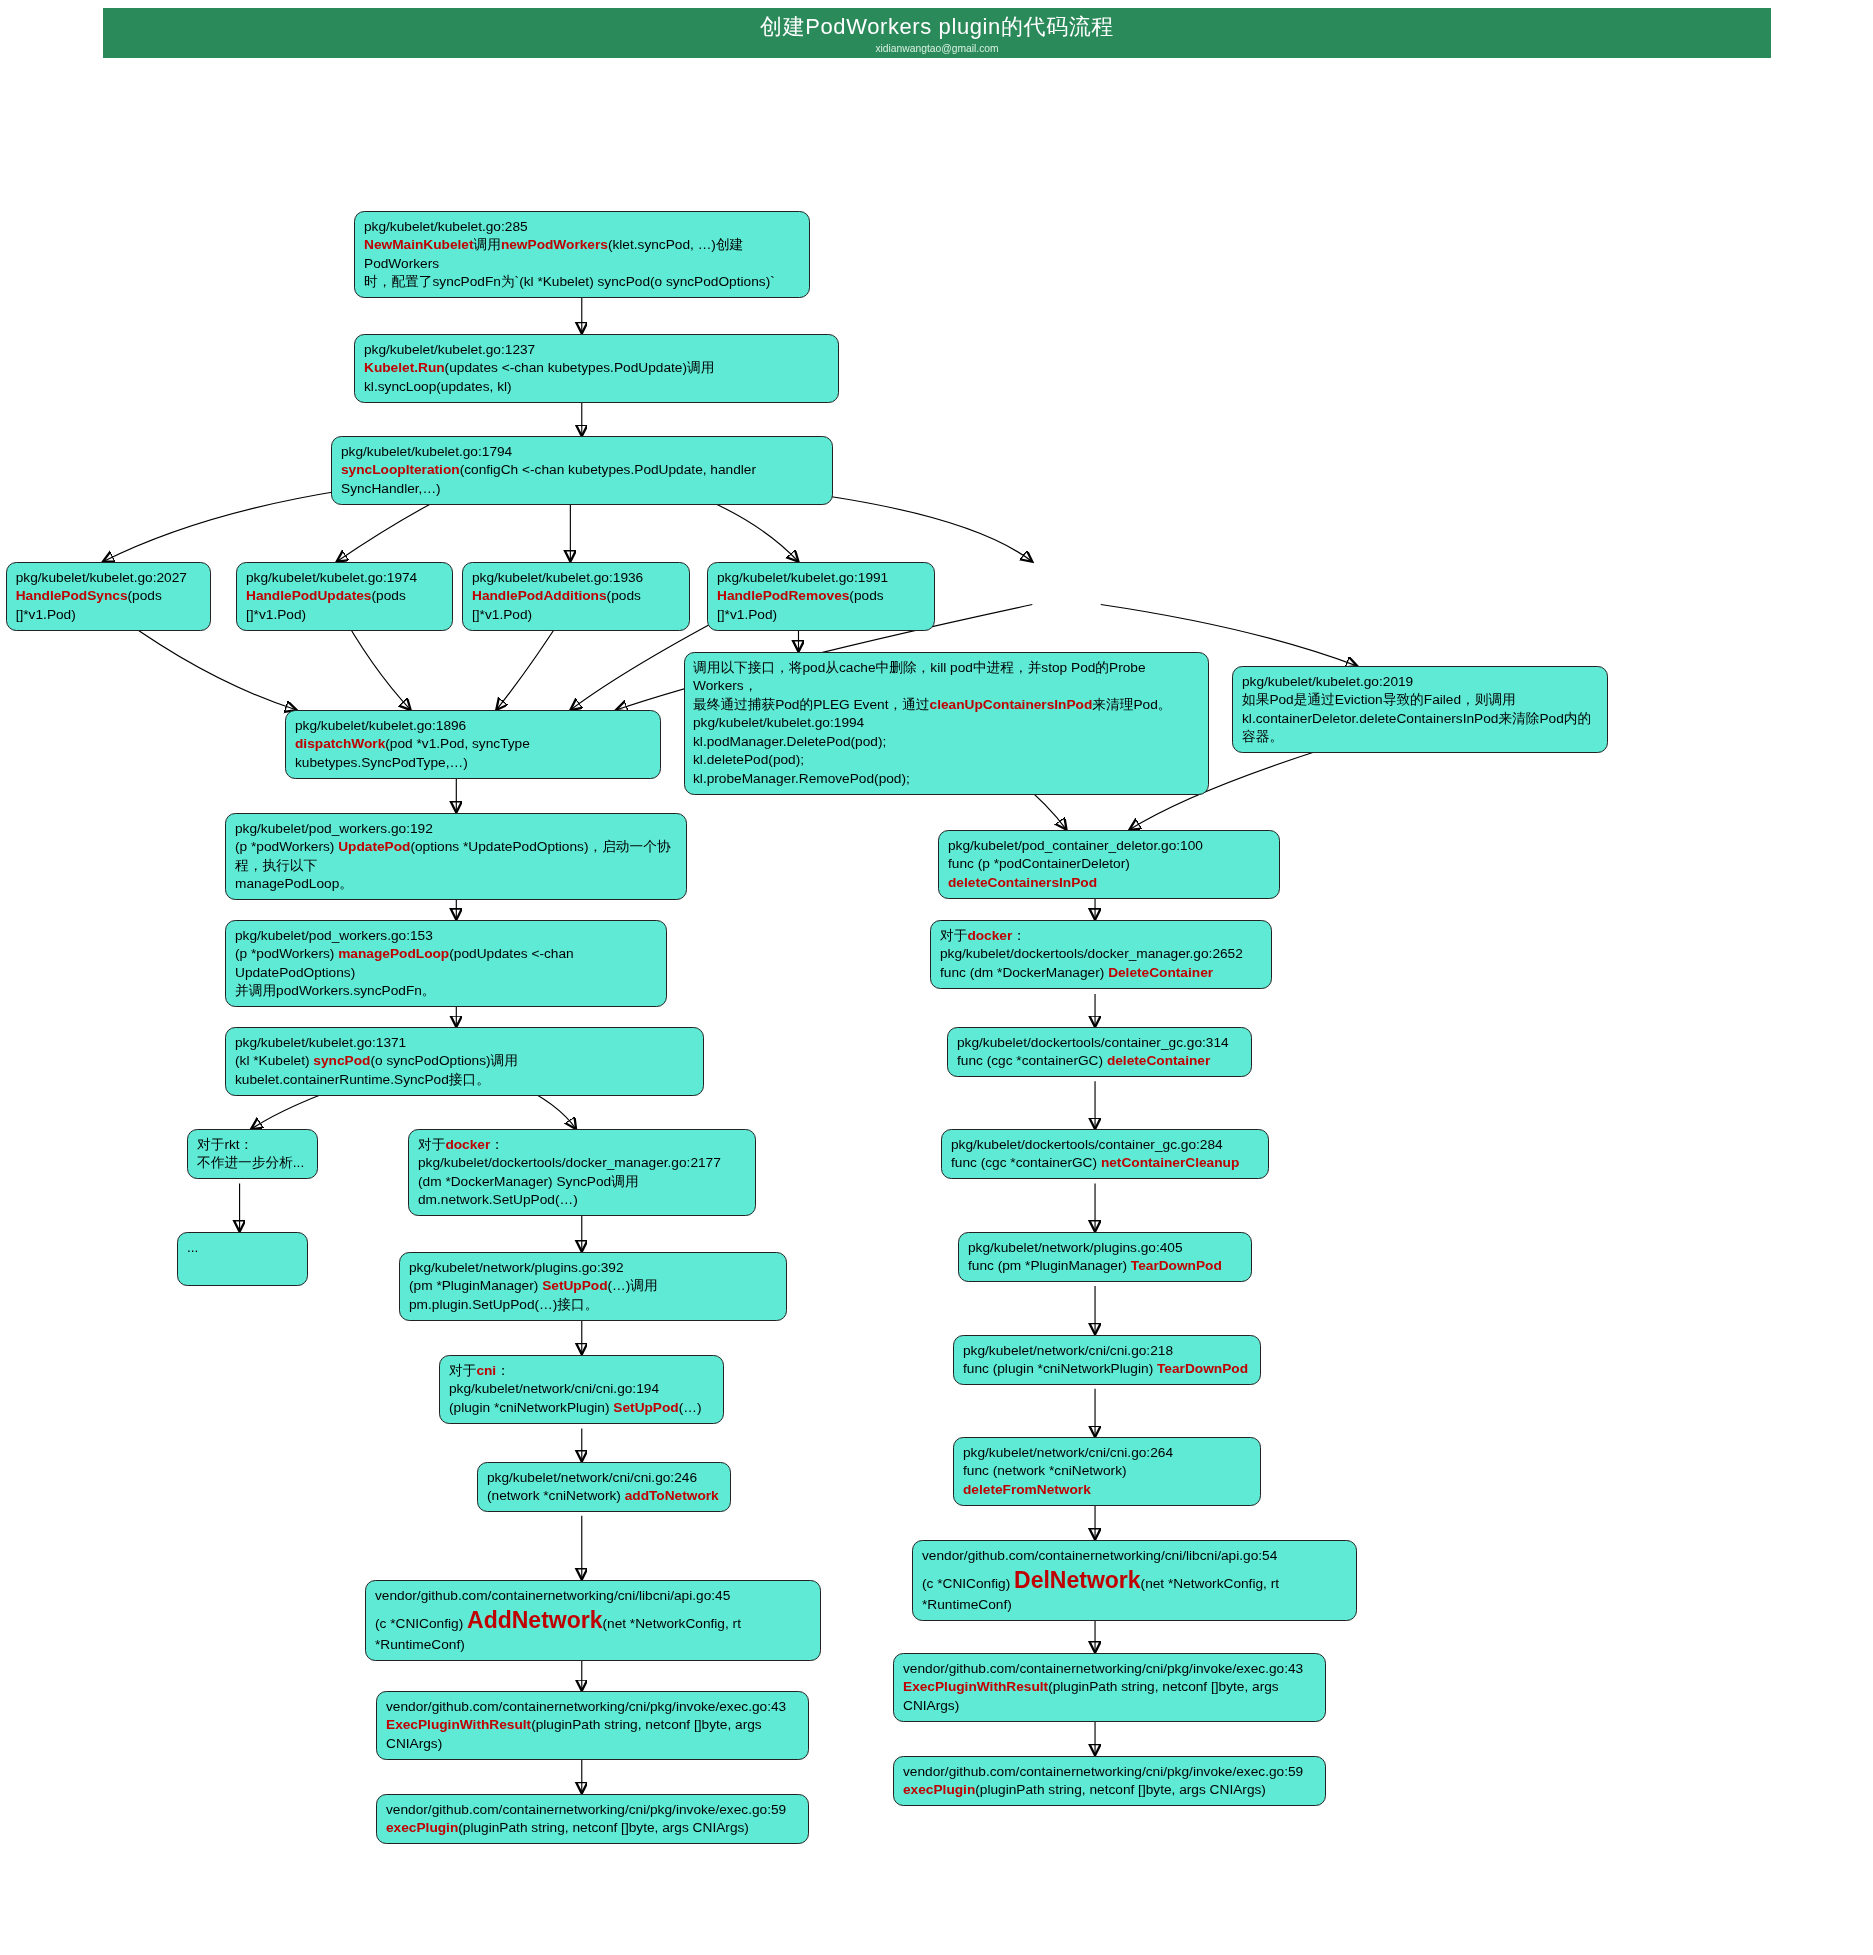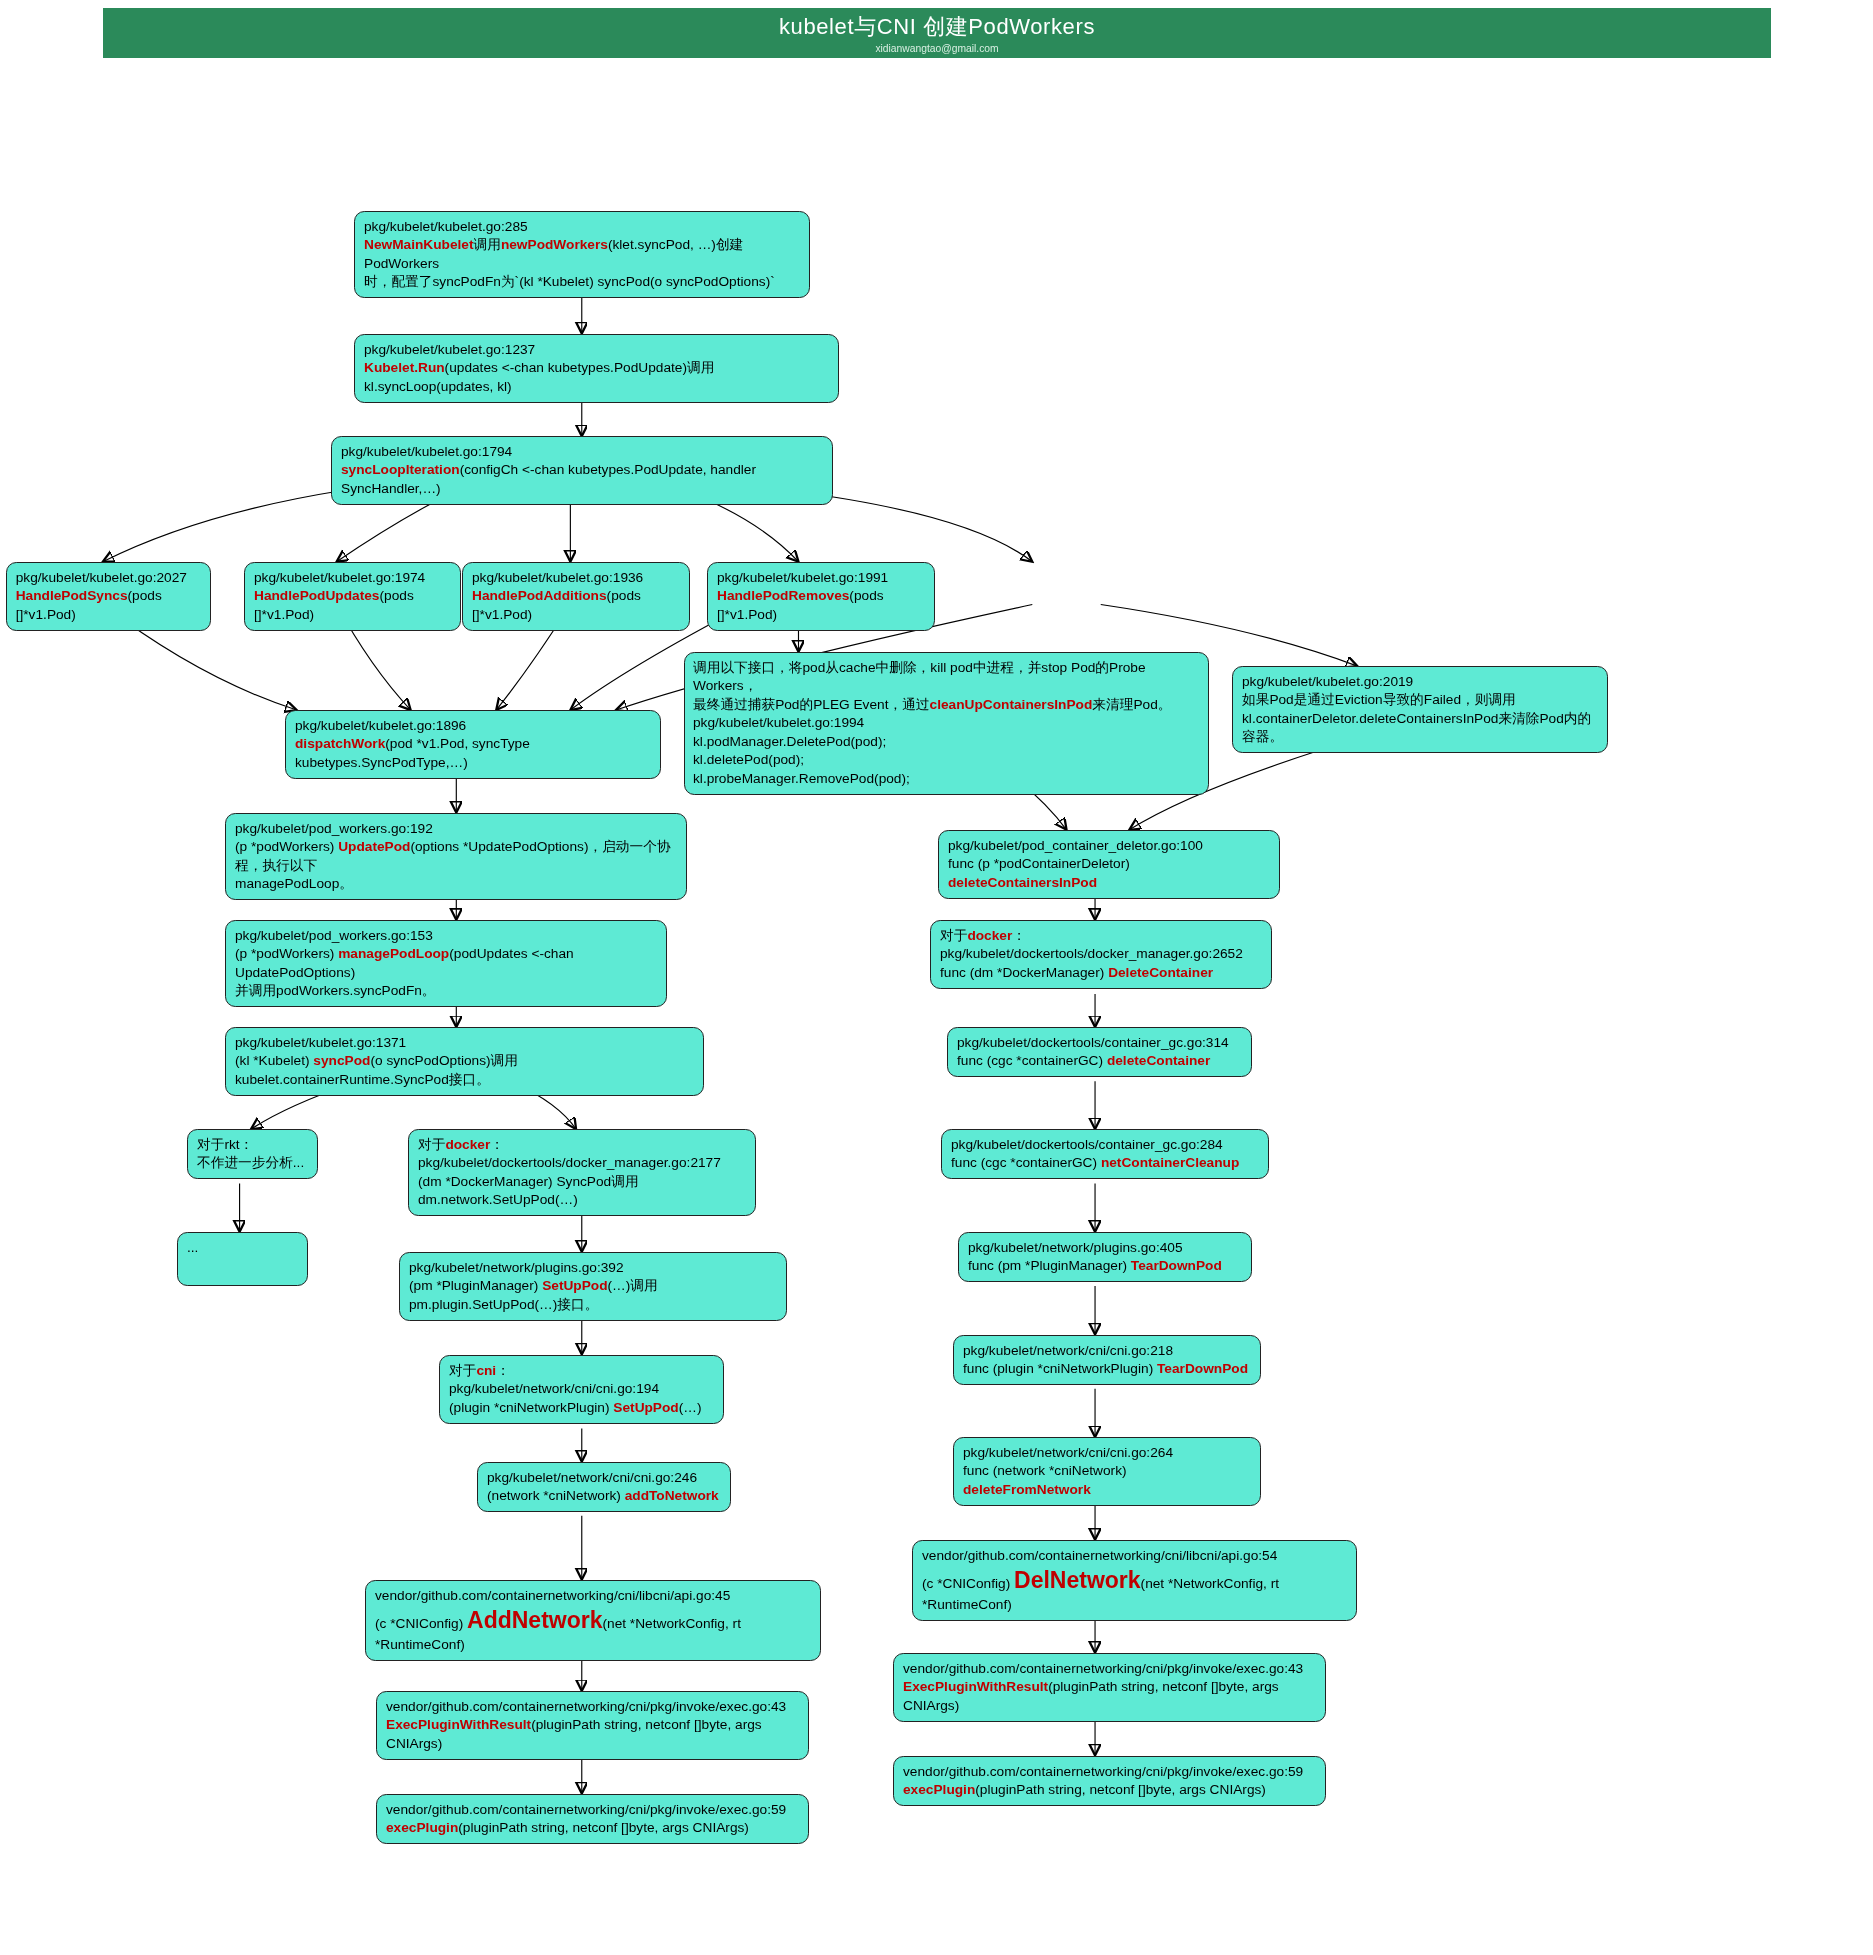--- a/index.html
+++ b/index.html
@@ -63,21 +63,21 @@
     stroke-width: 2;
     fill: none;
   }
 </style>
 </head>
 <body>
 
 <div class="canvas">
 
   <div class="header">
-    <div class="title">kubelet与CNI 创建PodWorkers</div>
+    <div class="title">创建PodWorkers plugin的代码流程</div>
     <div class="sub">xidianwangtao@gmail.com</div>
   </div>
 
   <svg class="edges" viewBox="0 0 3284 3428" width="1873" height="1955">
     <defs>
       <marker id="arrow" markerWidth="12" markerHeight="12" refX="10" refY="5" orient="auto">
         <path d="M0,0 L10,5 L0,10 z" fill="#000"></path>
       </marker>
     </defs>
 
@@ -169,21 +169,21 @@
     <div>pkg/kubelet/kubelet.go:1794</div>
     <div>
       <span class="red">syncLoopIteration</span><span>(configCh &lt;-chan kubetypes.PodUpdate, handler SyncHandler,…)</span>
     </div>
   </div>
 
   <div class="node" style="left:5.7px; top:562px; width:205px;">
     <div>pkg/kubelet/kubelet.go:2027</div>
     <div><span class="red">HandlePodSyncs</span><span>(pods []*v1.Pod)</span></div>
   </div>
-  <div class="node" style="left:244px; top:562px; width:217px;">
+  <div class="node" style="left:236px; top:562px; width:217px;">
     <div>pkg/kubelet/kubelet.go:1974</div>
     <div><span class="red">HandlePodUpdates</span><span>(pods []*v1.Pod)</span></div>
   </div>
   <div class="node" style="left:462px; top:562px; width:228px;">
     <div>pkg/kubelet/kubelet.go:1936</div>
     <div><span class="red">HandlePodAdditions</span><span>(pods []*v1.Pod)</span></div>
   </div>
   <div class="node" style="left:707px; top:562px; width:228px;">
     <div>pkg/kubelet/kubelet.go:1991</div>
     <div><span class="red">HandlePodRemoves</span><span>(pods []*v1.Pod)</span></div>

